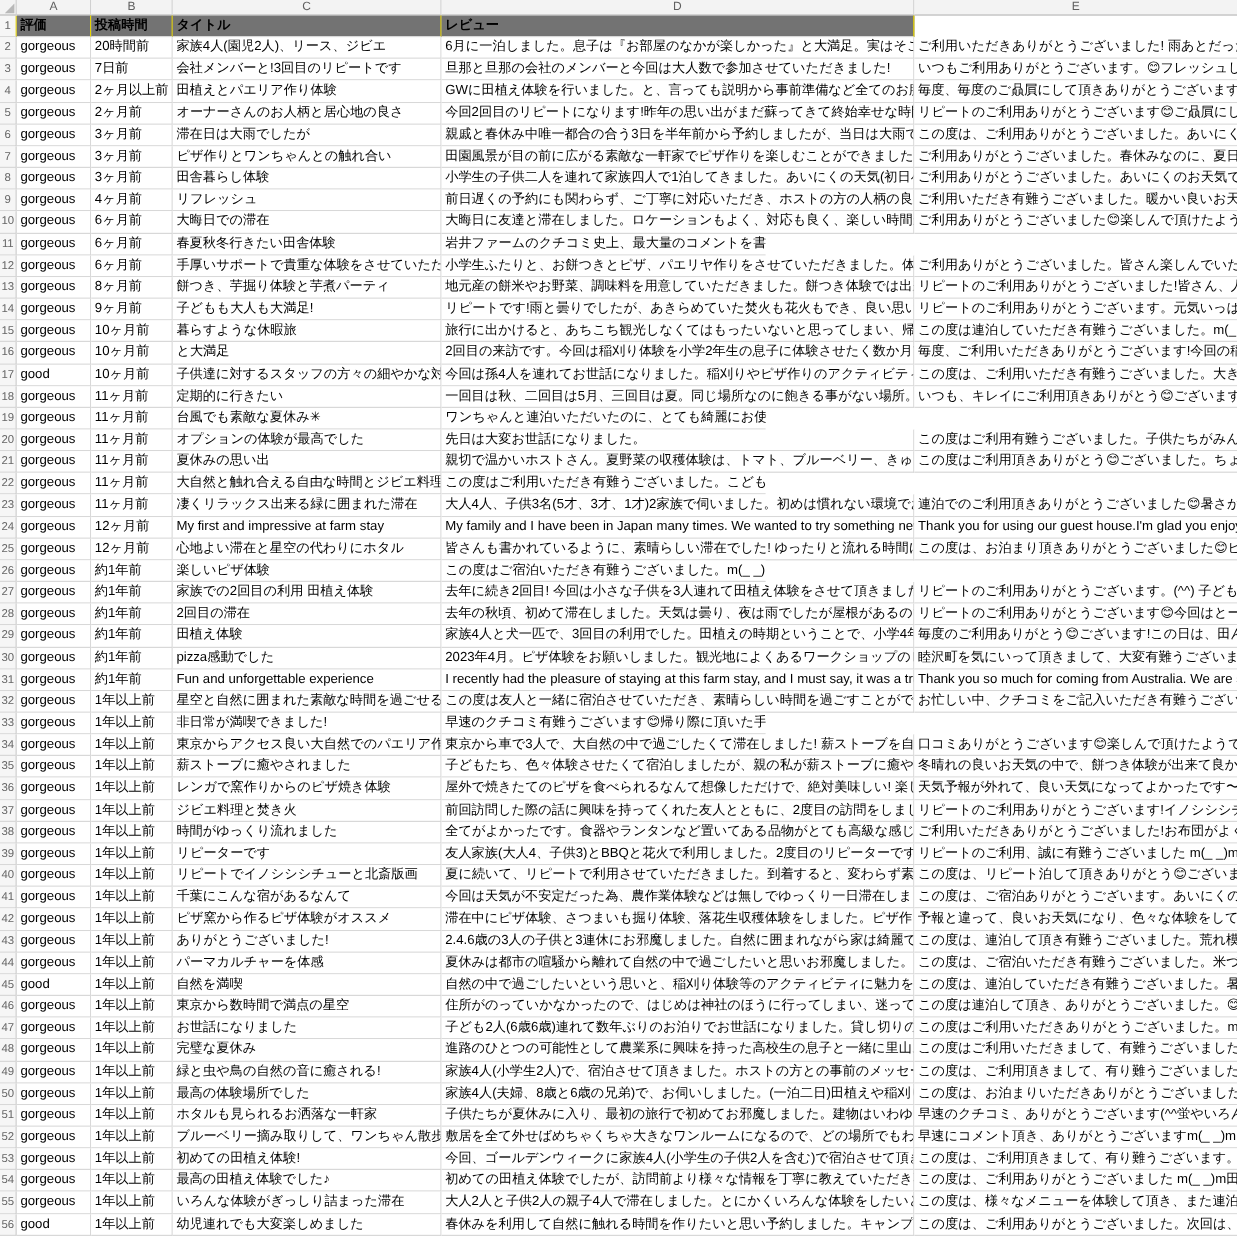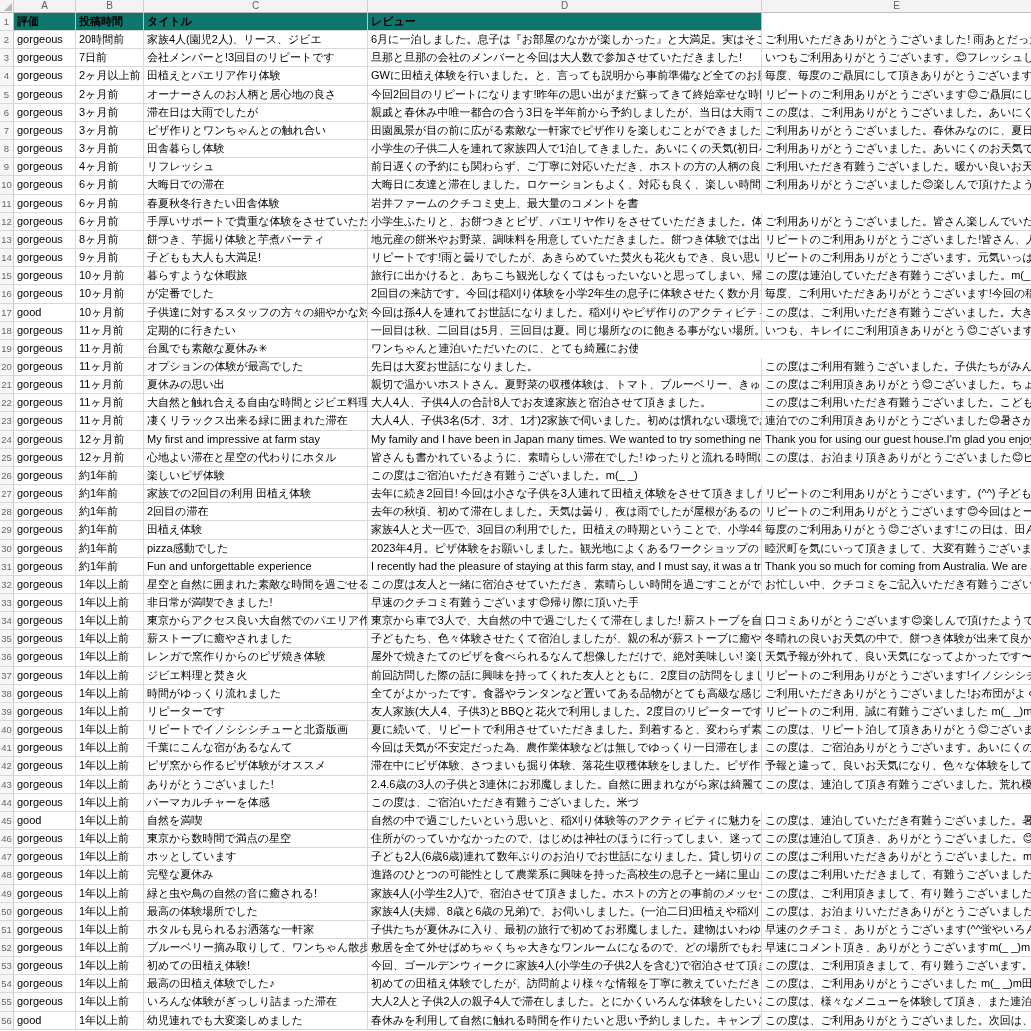--- a/index.html
+++ b/index.html
@@ -26,21 +26,21 @@
   .colcell{
     box-sizing:border-box;text-align:center;color:#5f5f5f;font-size:10px;line-height:12px;
     border-right:1px solid #d0d0d0;border-bottom:1px solid #bdbdbd;background:#f3f3f3;
     overflow:hidden;white-space:nowrap;
   }
   .corner{position:relative;background:#f3f3f3;}
   .corner .tri{
     position:absolute;right:1px;bottom:1px;width:0;height:0;
     border-left:8px solid transparent;border-bottom:8px solid #b8b8b8;
   }
-  .hdr .cell{background:#0f766e;font-weight:700;border-right:1px solid #e6d400;border-bottom:1px solid #d8d8d8;}
+  .hdr .cell{background:#737373;font-weight:700;border-right:1px solid #e6d400;border-bottom:1px solid #d8d8d8;}
   .hdr .gut{background:#f6f6f6;font-weight:400;}
 </style>
 </head>
 <body>
 
 <div id="app">
   <div class="colrow">
     <div class="gut colcell corner">
         <div class="tri"></div>
       </div>
@@ -168,21 +168,21 @@
         <div class="ca cell">gorgeous</div>
         <div class="cb cell">10ヶ月前</div>
         <div class="cc cell">暮らすような休暇旅</div>
         <div class="cd cell">旅行に出かけると、あちこち観光しなくてはもったいないと思ってしまい、帰る頃にはぐったり・・・が定番でした。岩井</div>
         <div class="ce cell">この度は連泊していただき有難うございました。m(_ _)m また、たくさんのコメント</div>
       </div>
       <div class="row">
         <div class="gut cell">16</div>
         <div class="ca cell">gorgeous</div>
         <div class="cb cell">10ヶ月前</div>
-        <div class="cc cell">が定番でした</div>
+        <div class="cc cell">と大満足</div>
         <div class="cd cell">2回目の来訪です。今回は稲刈り体験を小学2年生の息子に体験させたく数か月前から申込していました。コンバインが稲を</div>
         <div class="ce cell">毎度、ご利用いただきありがとうございます!今回の稲刈り体験日は、例年になく暑い</div>
       </div>
       <div class="row">
         <div class="gut cell">17</div>
         <div class="ca cell">good</div>
         <div class="cb cell">10ヶ月前</div>
         <div class="cc cell">子供達に対するスタッフの方々の細やかな対応</div>
         <div class="cd cell">今回は孫4人を連れてお世話になりました。稲刈りやピザ作りのアクティビティはもちろん、庭になっている果物や、野菜の収</div>
         <div class="ce cell">この度は、ご利用いただき有難うございました。大きいお兄ちゃんが、はじめは興味な</div>
@@ -216,21 +216,20 @@
         <div class="cb cell">11ヶ月前</div>
         <div class="cc cell">夏休みの思い出</div>
         <div class="cd cell">親切で温かいホストさん。夏野菜の収穫体験は、トマト、ブルーベリー、きゅうり、バジルなど多くの種類を収穫。子供もと</div>
         <div class="ce cell">この度はご利用頂きありがとう😊ございました。ちょうど、茂原の七夕祭りや、一宮</div>
       </div>
       <div class="row">
         <div class="gut cell">22</div>
         <div class="ca cell">gorgeous</div>
         <div class="cb cell">11ヶ月前</div>
         <div class="cc cell">大自然と触れ合える自由な時間とジビエ料理</div>
-        <div class="cd cell">大人4人、子供4人の合計8人でお友達家族と宿泊させて頂きました。</div>
         <div class="ce cell">この度はご利用いただき有難うございました。こども達もお料理を一生懸命に手伝って</div>
       </div>
       <div class="row">
         <div class="gut cell">23</div>
         <div class="ca cell">gorgeous</div>
         <div class="cb cell">11ヶ月前</div>
         <div class="cc cell">凄くリラックス出来る緑に囲まれた滞在</div>
         <div class="cd cell">大人4人、子供3名(5才、3才、1才)2家族で伺いました。初めは慣れない環境でおっかなびっくりしていた子供達も段々と</div>
         <div class="ce cell">連泊でのご利用頂きありがとうございました😊暑さが心配でしたが、滞在中は問題なく</div>
       </div>
@@ -390,20 +389,21 @@
         <div class="cb cell">1年以上前</div>
         <div class="cc cell">ありがとうございました!</div>
         <div class="cd cell">2.4.6歳の3人の子供と3連休にお邪魔しました。自然に囲まれながら家は綺麗でジャム作りや落花生の収穫をさせて頂き、子</div>
         <div class="ce cell">この度は、連泊して頂き有難うございました。荒れ模様のお天気で、晴れ間をぬって</div>
       </div>
       <div class="row">
         <div class="gut cell">44</div>
         <div class="ca cell">gorgeous</div>
         <div class="cb cell">1年以上前</div>
         <div class="cc cell">パーマカルチャーを体感</div>
+        <div class="cd cell">夏休みは都市の喧騒から離れて自然の中で過ごしたいと思いお邪魔しました。</div>
         <div class="ce cell">この度は、ご宿泊いただき有難うございました。米づくり体験にご参加いただいたお</div>
       </div>
       <div class="row">
         <div class="gut cell">45</div>
         <div class="ca cell">good</div>
         <div class="cb cell">1年以上前</div>
         <div class="cc cell">自然を満喫</div>
         <div class="cd cell">自然の中で過ごしたいという思いと、稲刈り体験等のアクティビティに魅力を感じ今回家族4人でお世話になりました。パー</div>
         <div class="ce cell">この度は、連泊していただき有難うございました。暑かったり、土砂降りだったり、</div>
       </div>
@@ -412,21 +412,21 @@
         <div class="ca cell">gorgeous</div>
         <div class="cb cell">1年以上前</div>
         <div class="cc cell">東京から数時間で満点の星空</div>
         <div class="cd cell">住所がのっていかなかったので、はじめは神社のほうに行ってしまい、迷ってしまいました。遅くなってしまいましたが到着</div>
         <div class="ce cell">この度は連泊して頂き、ありがとうございました。😊 晴れて星空が、きれいに見れて</div>
       </div>
       <div class="row">
         <div class="gut cell">47</div>
         <div class="ca cell">gorgeous</div>
         <div class="cb cell">1年以上前</div>
-        <div class="cc cell">ホッとしています</div>
+        <div class="cc cell">お世話になりました</div>
         <div class="cd cell">子ども2人(6歳6歳)連れて数年ぶりのお泊りでお世話になりました。貸し切りの上、近くに民家など全くないので、感染リ</div>
         <div class="ce cell">この度はご利用いただきありがとうございました。m(_ _)mとても暑い日でしたので、</div>
       </div>
       <div class="row">
         <div class="gut cell">48</div>
         <div class="ca cell">gorgeous</div>
         <div class="cb cell">1年以上前</div>
         <div class="cc cell">完璧な夏休み</div>
         <div class="cd cell">進路のひとつの可能性として農業系に興味を持った高校生の息子と一緒に里山ステイ体験でした。自然に囲まれた静かな田園</div>
         <div class="ce cell">この度はご利用いただきまして、有難うございました。農業に興味があるという事で</div>

